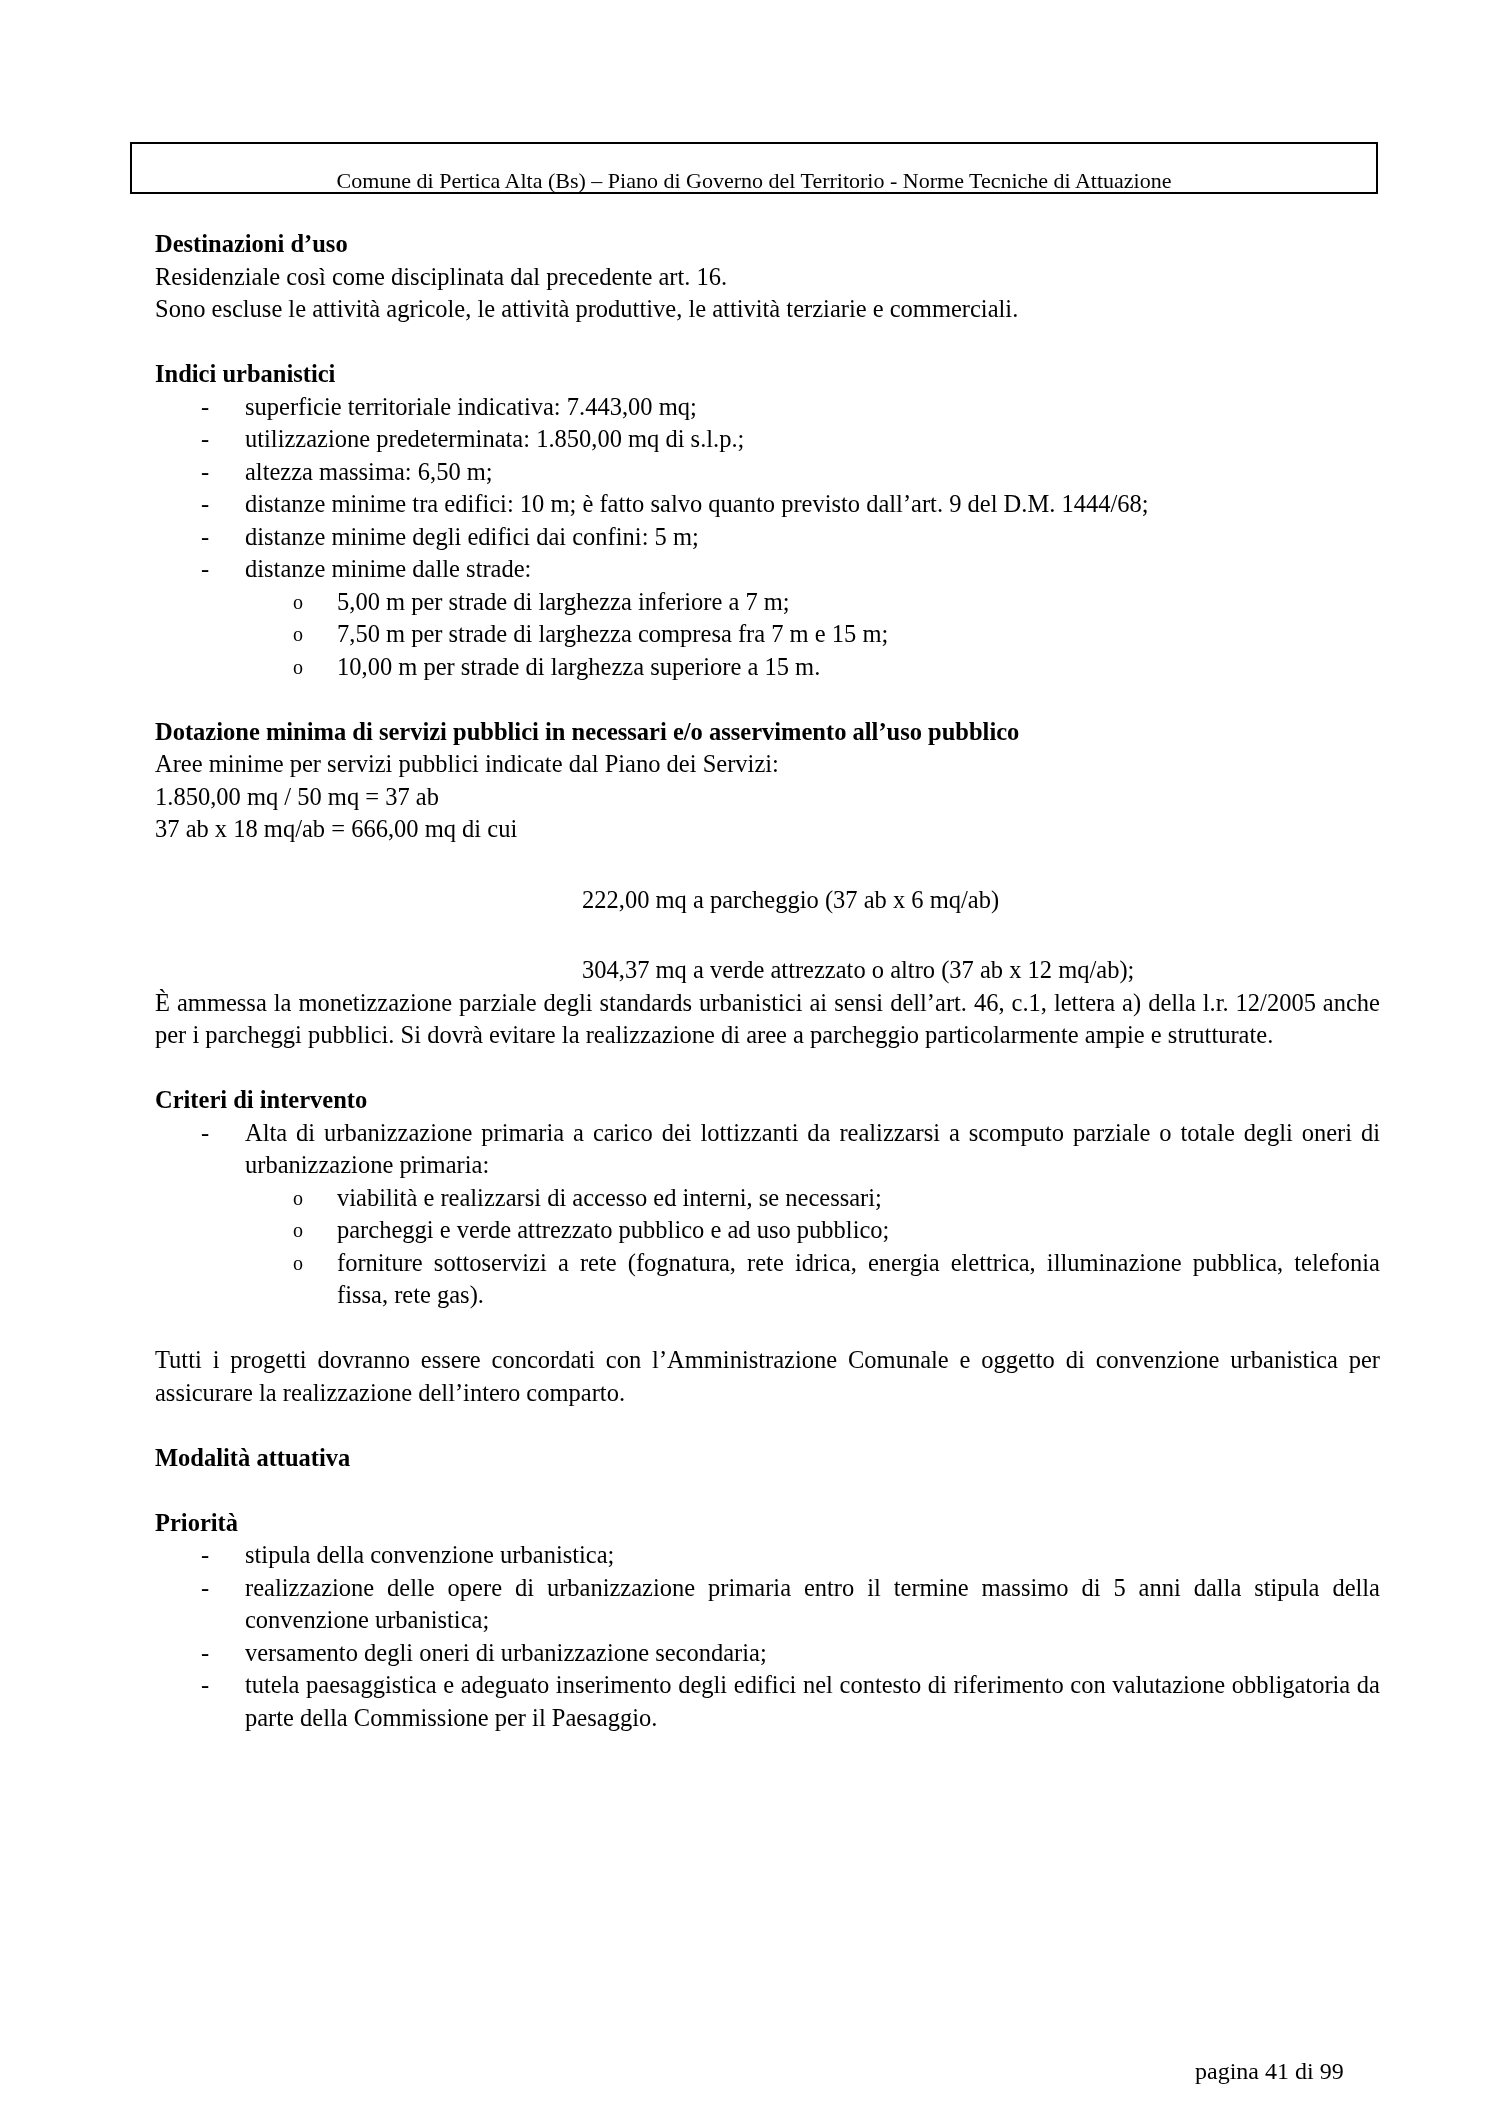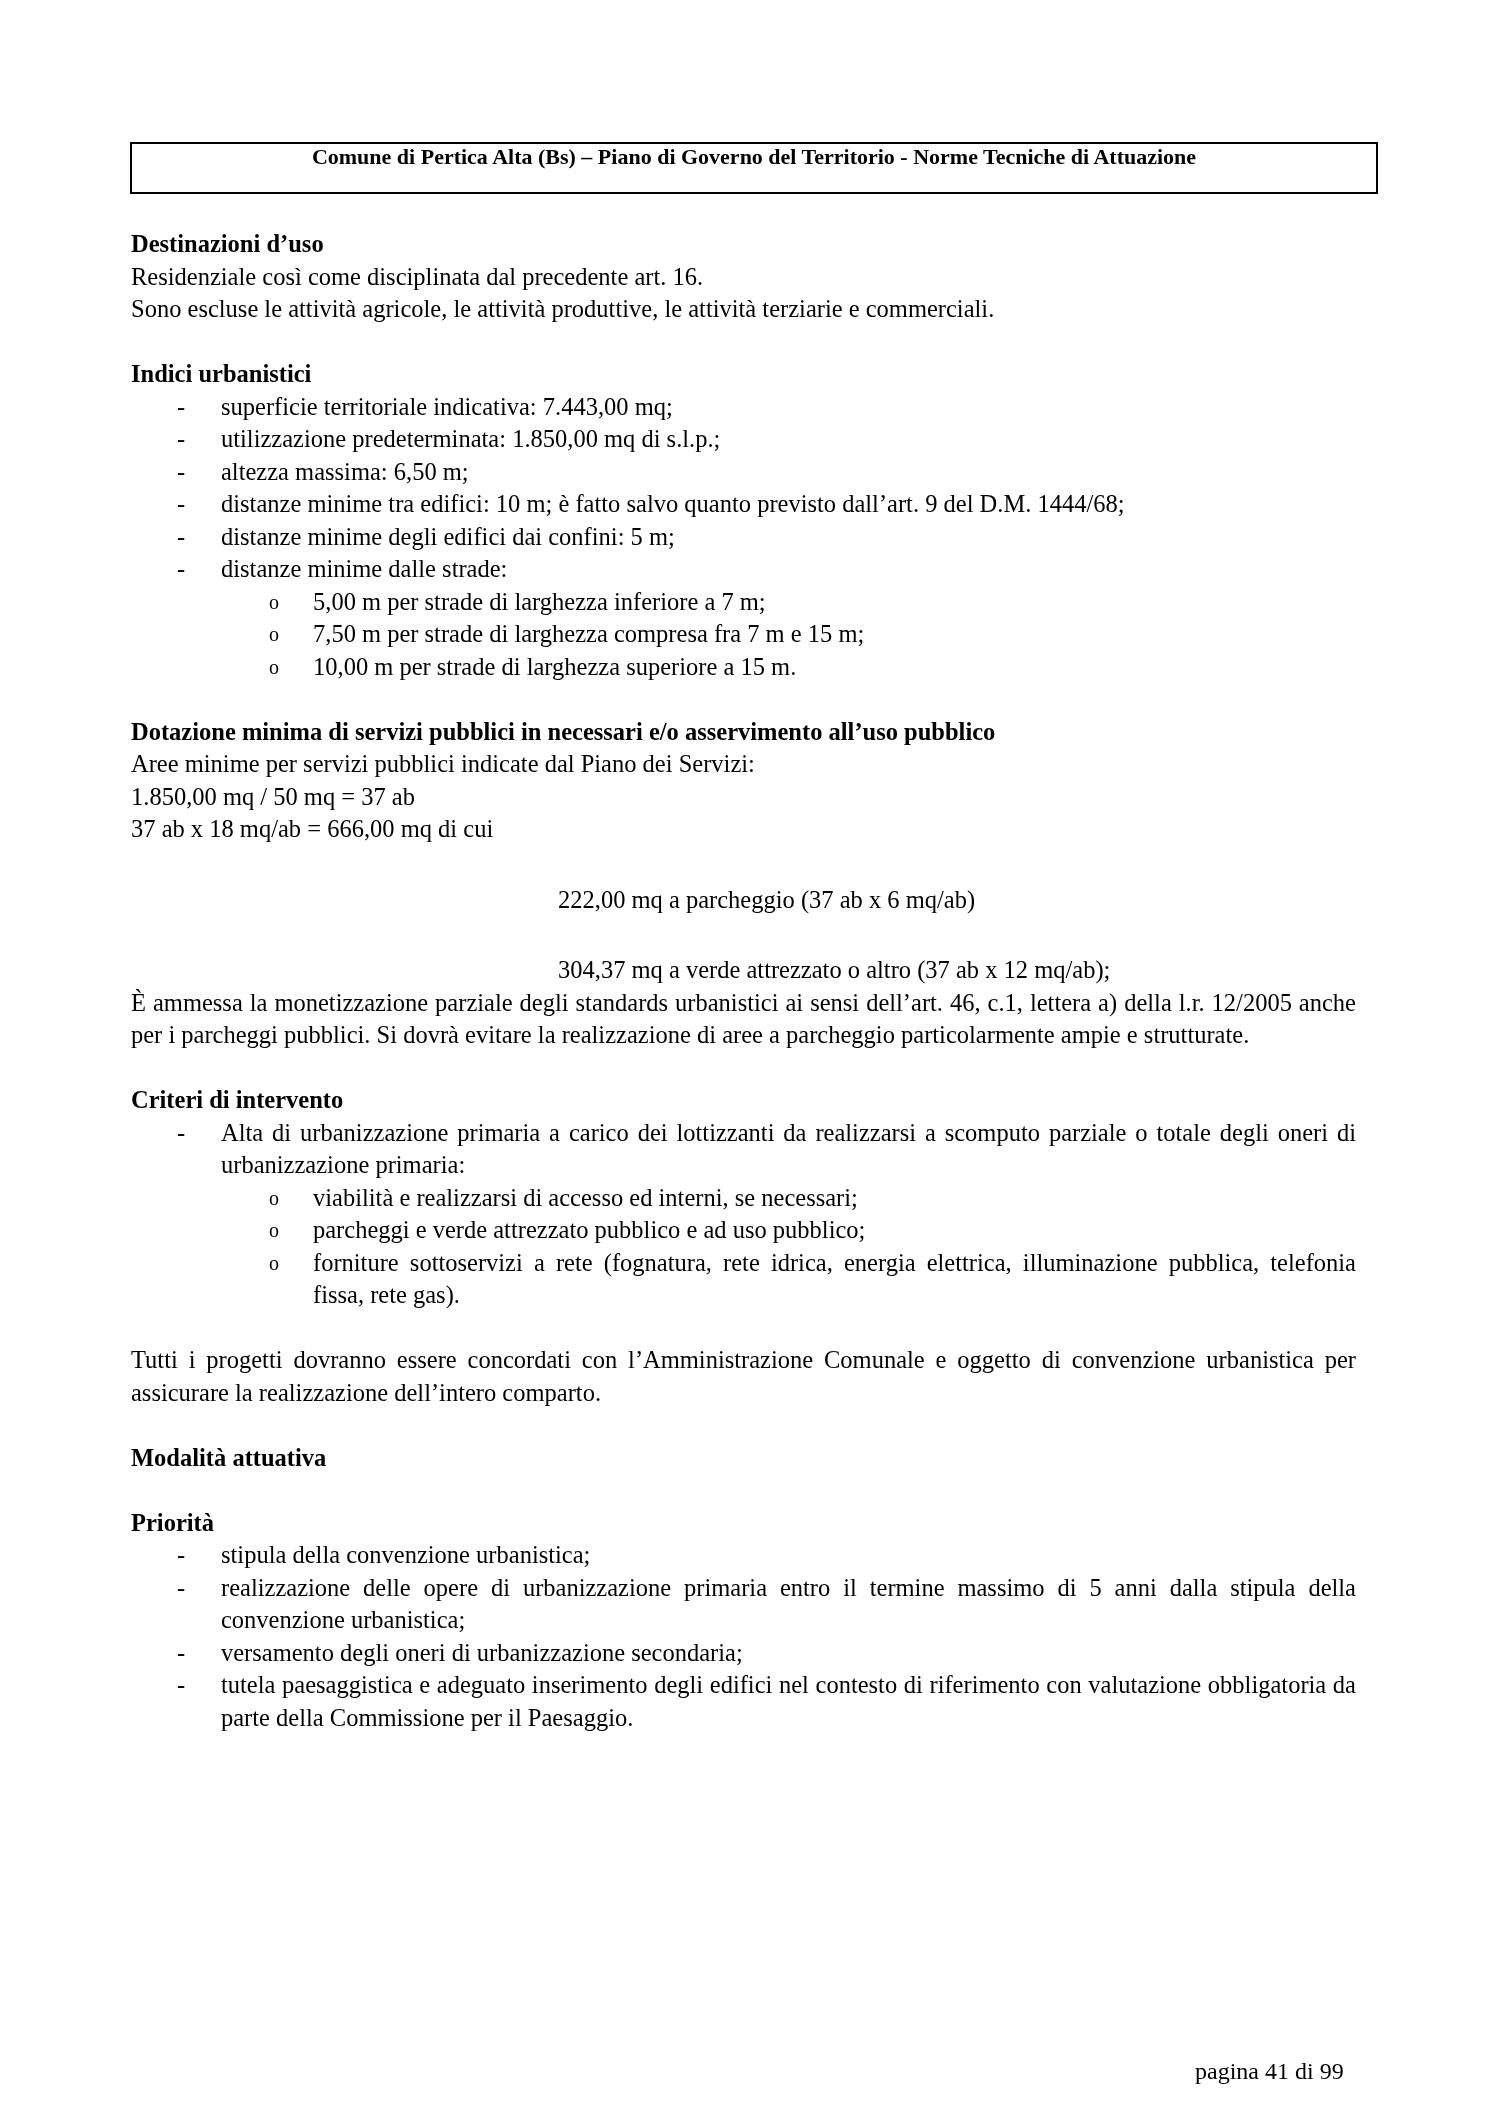--- a/index.html
+++ b/index.html
@@ -7,25 +7,25 @@
       width: 1500px; height: 2123px; position: relative; overflow: hidden;
       font-family: "Liberation Serif", "DejaVu Serif", serif;
       color: #000000;
     }
     .header-box {
       position: absolute; left: 130px; top: 142px; width: 1248px; height: 52px;
       border: 2px solid #000; box-sizing: border-box;
       text-align: center;
     }
     .header-title {
-      display: block; margin-top: 0;
-      font-weight: bold; font-size: 22px; letter-spacing: 0px;
+      display: block; margin-top: 24px;
+      font-weight: normal; font-size: 22px; letter-spacing: 0px;
     }
     .content {
-      position: absolute; left: 131px; top: 228px; width: 1225px;
+      position: absolute; left: 155px; top: 228px; width: 1225px;
       font-size: 24.5px; line-height: 32.5px;
     }
     .section { margin: 0 0 32.5px 0; }
     .h { font-weight: bold; display: block; }
     .p { display: block; }
     .p.justify { text-align: justify; text-align-last: left; }
     .calc-indent { display: block; padding-left: 427px; margin-top: 38px; }
     ul.dash, ul.circle { list-style: none; margin: 0; padding: 0; }
     ul.dash > li { position: relative; padding-left: 90px; }
     ul.dash > li > .bullet { position: absolute; left: 46px; top: 0; }

